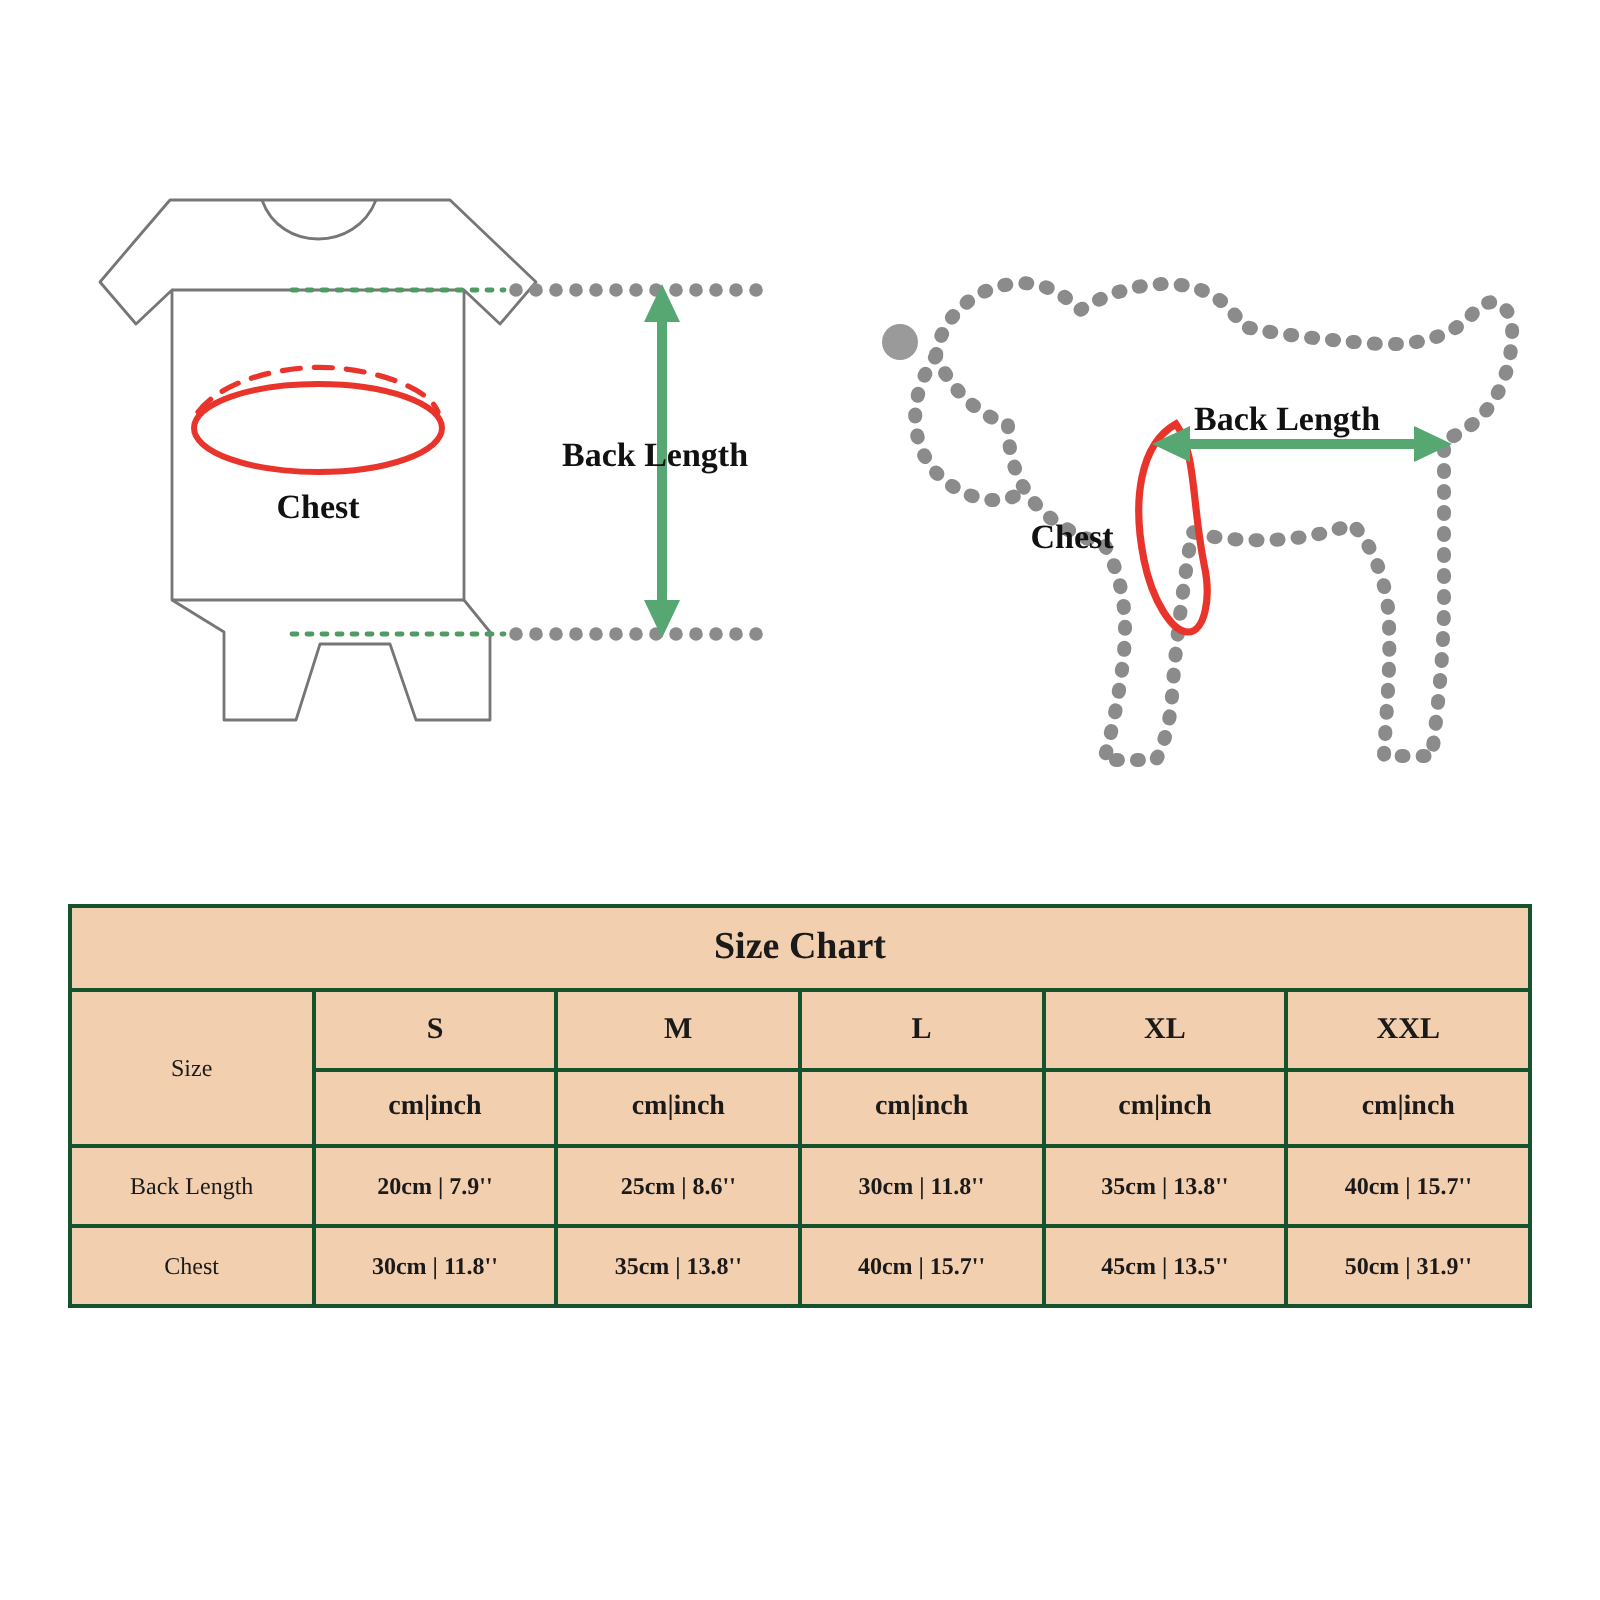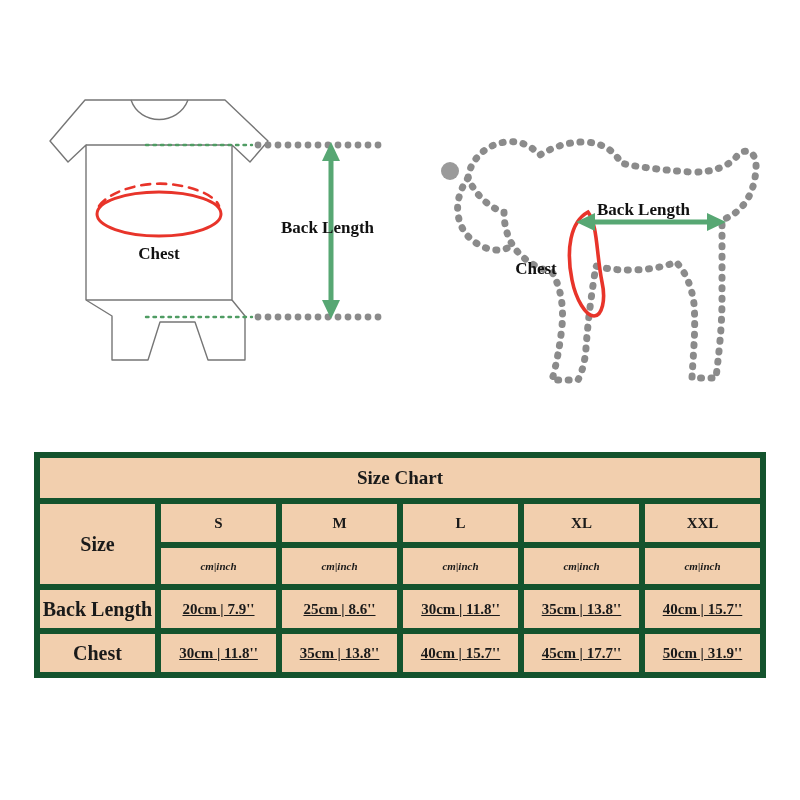--- a/index.html
+++ b/index.html
@@ -48,52 +48,50 @@
     width: 732px;
   }
   table.size-chart {
     border-collapse: collapse;
     width: 732px;
     table-layout: fixed;
     background: #f2cfae;
   }
   table.size-chart td,
   table.size-chart th {
-    border: 6px solid #14532d;
+    border: 2px solid #14532d;
     text-align: center;
     vertical-align: middle;
     font-family: "Liberation Serif", serif;
     color: #1a1a1a;
     padding: 0;
   }
   .chart-title {
     font-size: 19px;
     font-weight: bold;
     height: 40px;
   }
   .size-head {
     font-size: 15px;
     font-weight: bold;
     height: 38px;
   }
   .unit-row td {
-    font-size: 11px;
+    font-size: 14px;
     font-weight: bold;
     height: 36px;
-    font-style: italic;
   }
   .row-label {
-    font-size: 20px;
-    font-weight: bold;
+    font-size: 12px;
+    font-weight: normal;
   }
   .data-cell {
-    font-size: 15px;
+    font-size: 12px;
     font-weight: bold;
     height: 38px;
-    text-decoration: underline;
   }
   .col-label { width: 128px; }
 </style>
 </head>
 <body>
 
 <div id="page">
 
   <div id="diagrams">
     <svg class="diagram-svg" width="800" height="440" viewBox="0 0 800 440">
@@ -230,20 +228,20 @@
           <td class="data-cell">25cm | 8.6''</td>
           <td class="data-cell">30cm | 11.8''</td>
           <td class="data-cell">35cm | 13.8''</td>
           <td class="data-cell">40cm | 15.7''</td>
         </tr>
         <tr>
           <td class="row-label col-label">Chest</td>
           <td class="data-cell">30cm | 11.8''</td>
           <td class="data-cell">35cm | 13.8''</td>
           <td class="data-cell">40cm | 15.7''</td>
-          <td class="data-cell">45cm | 17.7''</td>
+          <td class="data-cell">45cm | 13.5''</td>
           <td class="data-cell">50cm | 31.9''</td>
         </tr>
       </tbody>
     </table>
   </div>
 
 </div>
 
 </body></html>

